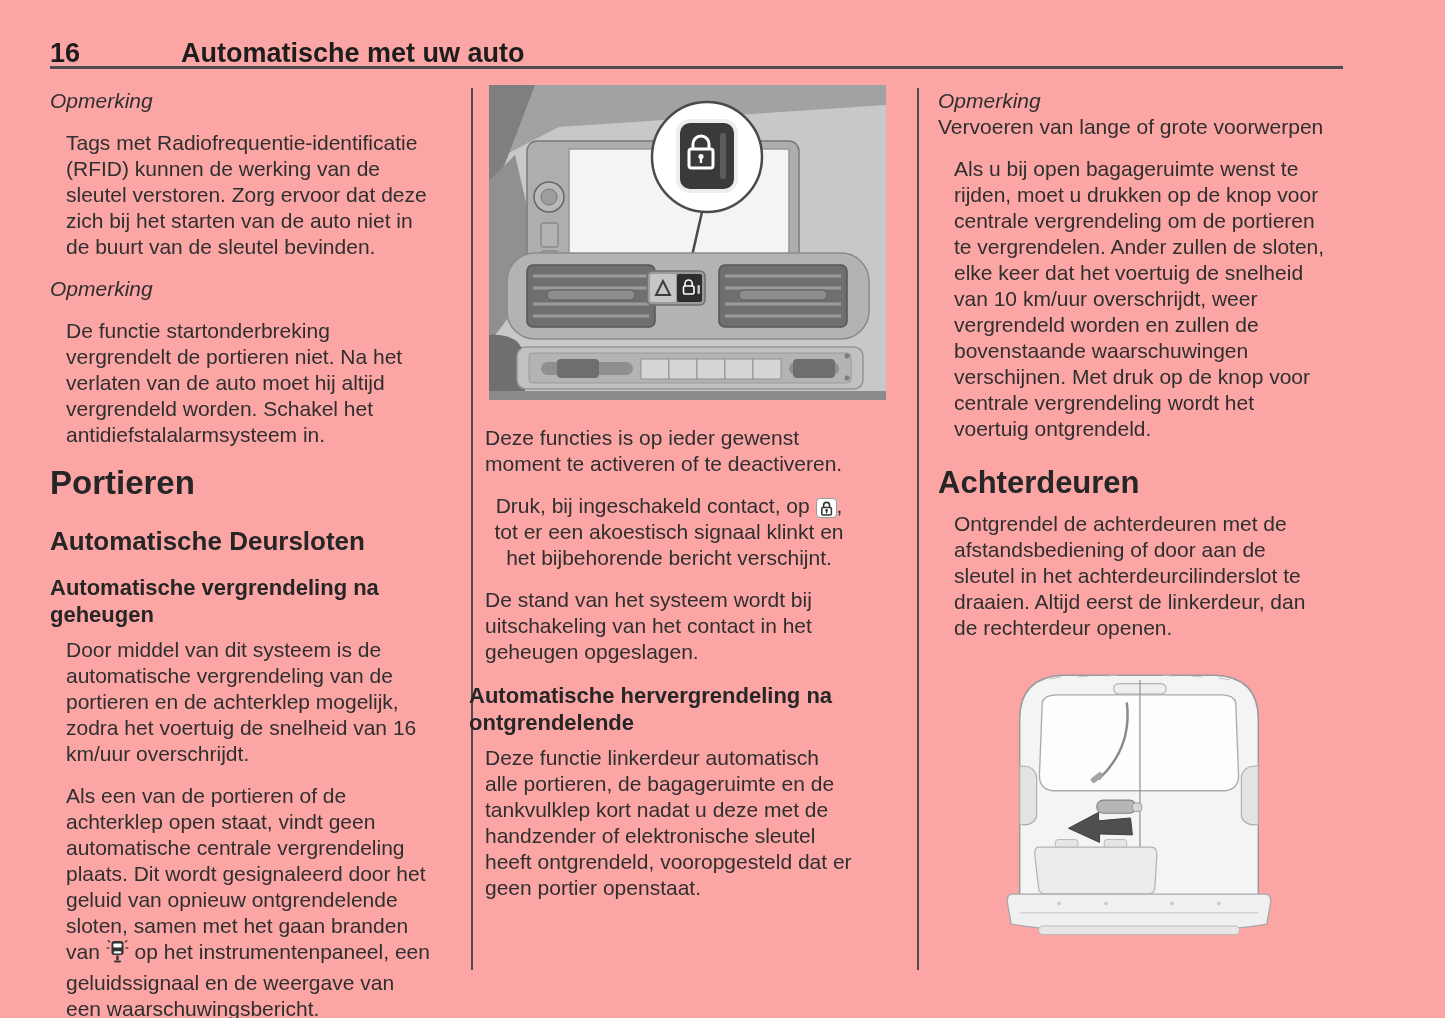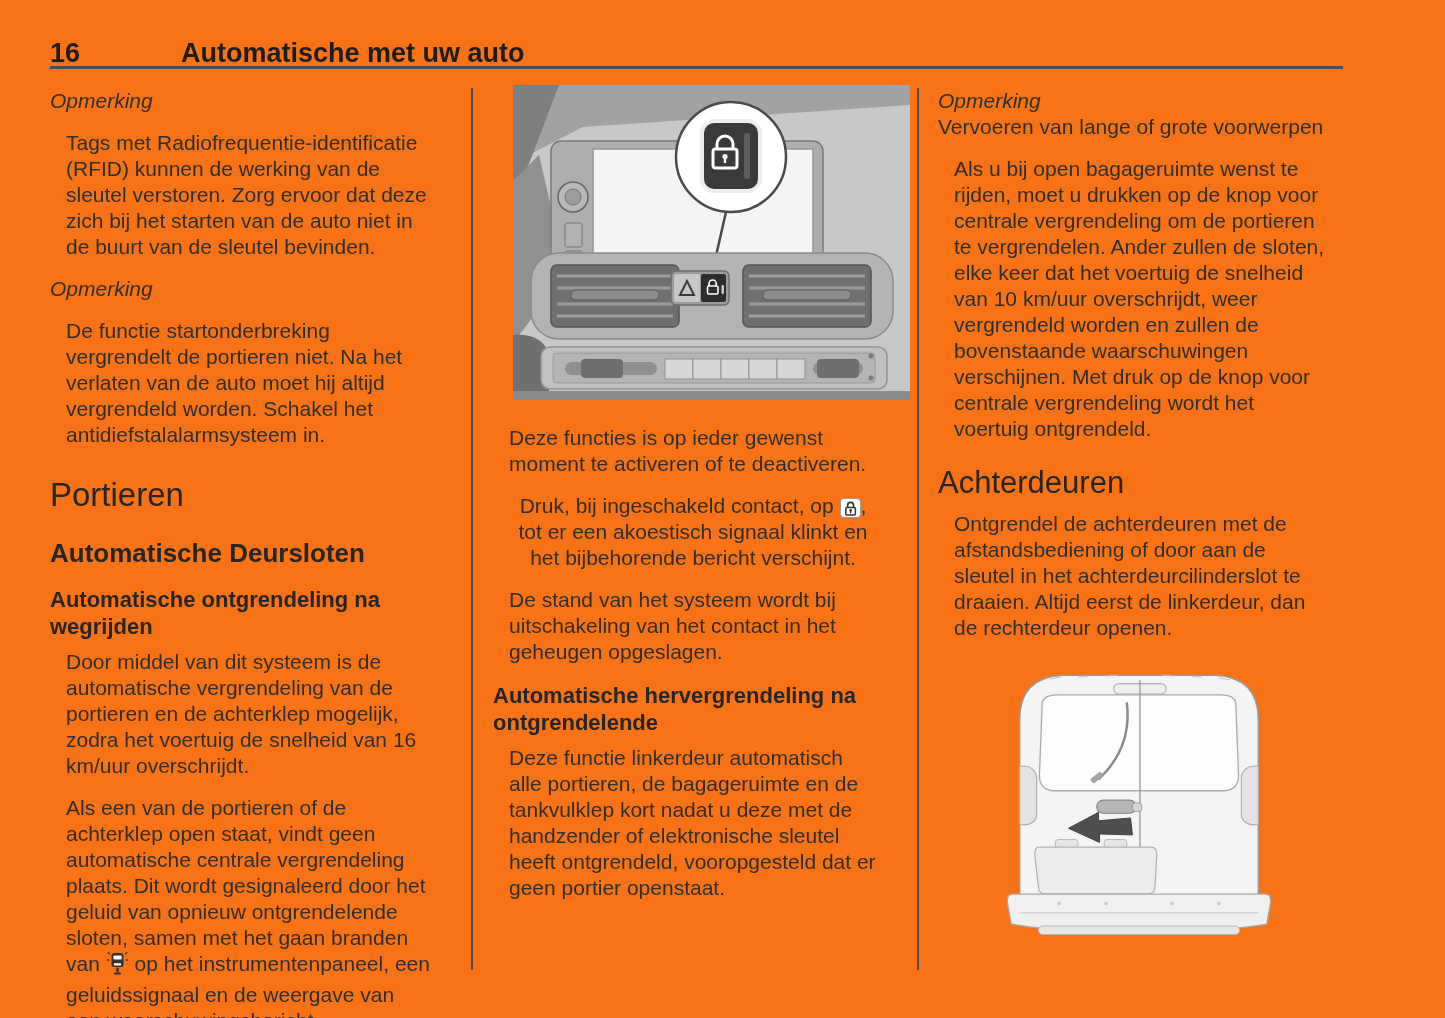--- a/index.html
+++ b/index.html
@@ -1,50 +1,50 @@
 <!DOCTYPE html>
 <html><head>
 <meta charset="utf-8">
 <style>
   html,body{margin:0;padding:0;background:#ffffff;}
   .page{
     position:relative;
     width:1445px;height:1018px;
-    background:#f97316;
+    background:#fca5a5;
     font-family:"Liberation Sans", sans-serif;
     color:#2f2f2f;
     overflow:hidden;
   }
   
   .page-num{
     position:absolute;left:50px;top:38px;
     font-size:27px;font-weight:bold;color:#1d1d1d;
   }
   .chapter-title{
     position:absolute;left:181px;top:38px;
     font-size:27px;font-weight:bold;color:#1d1d1d;
   }
   .header-rule{
     position:absolute;left:50px;top:66px;
     width:1293px;height:3px;background:#4d4d4d;
   }
   
   .col{position:absolute;font-size:21px;line-height:26px;}
   .col-1{left:50px;top:88px;width:398px;}
-  .col-2{left:493px;top:85px;width:400px;}
+  .col-2{left:469px;top:85px;width:400px;}
   .col-3{left:938px;top:88px;width:404px;}
   .vsep{position:absolute;top:88px;width:2px;height:882px;background:#4d4d4d;}
   .vsep-1{left:471px;}
   .vsep-2{left:917px;}
 
   p{margin:16px;}
   .gap-s{margin-top:9px;text-align:center;}
   .gap-m{margin-top:16px;}
 
-  .h-section{font-size:33px;font-weight:normal;color:#262626;margin:28px 0 0 0;line-height:38px;}
+  .h-section{font-size:33px;font-weight:bold;color:#262626;margin:16px 0 0 0;line-height:38px;}
   .h-sub{font-size:26px;font-weight:bold;color:#262626;margin:24px 0 0 0;line-height:31px;}
   .h-subsub{font-size:22px;font-weight:bold;color:#262626;margin:17px 0 0 0;line-height:27px;}
   .after-head{margin-top:9px;}
 
   .note-label{margin:0;font-style:italic;}
   .note-title{margin:0;}
 
   
   .inline-icon{display:inline-block;vertical-align:-5px;}
   .lockbox{
@@ -69,21 +69,21 @@
   <div class="vsep vsep-2"></div>
 
   <div class="col col-1">
     <p class="note-label">Opmerking</p>
     <p>Tags met Radiofrequentie-identificatie (RFID) kunnen de werking van de sleutel verstoren. Zorg ervoor dat deze zich bij het starten van de auto niet in de buurt van de sleutel bevinden.</p>
     <p class="note-label">Opmerking</p>
     <p>De functie startonderbreking vergrendelt de portieren niet. Na het verlaten van de auto moet hij altijd vergrendeld worden. Schakel het antidiefstalalarmsysteem in.</p>
 
     <h1 class="h-section">Portieren</h1>
     <h2 class="h-sub">Automatische Deursloten</h2>
-    <h3 class="h-subsub">Automatische ontgrendeling na wegrijden</h3>
+    <h3 class="h-subsub">Automatische vergrendeling na geheugen</h3>
 
     <p class="after-head">Door middel van dit systeem is de automatische vergrendeling van de portieren en de achterklep mogelijk, zodra het voertuig de snelheid van 16 km/uur overschrijdt.</p>
     <p><span>Als een van de portieren of de achterklep open staat, vindt geen automatische centrale vergrendeling plaats. Dit wordt gesignaleerd door het geluid van opnieuw ontgrendelende sloten, samen met het gaan branden van </span><span class="inline-icon"><svg width="23" height="25" viewBox="0 0 23 25">
             <path d="M5.5 4.5 Q5.5 2 8.5 2 L14.5 2 Q17.5 2 17.5 4.5 L17.5 13.5 Q17.5 16 14.5 16 L8.5 16 Q5.5 16 5.5 13.5 Z" fill="#333"></path>
             <rect x="7.4" y="4.6" width="8.2" height="3.8" rx="1" fill="#fff"></rect>
             <rect x="7.8" y="12.2" width="7.4" height="2.2" rx="0.9" fill="#fff"></rect>
             <line x1="4" y1="3.2" x2="1.8" y2="1.2" stroke="#333" stroke-width="1.3"></line>
             <line x1="19" y1="3.2" x2="21.2" y2="1.2" stroke="#333" stroke-width="1.3"></line>
             <line x1="3.4" y1="9" x2="0.8" y2="9" stroke="#333" stroke-width="1.3"></line>
             <line x1="19.6" y1="9" x2="22.2" y2="9" stroke="#333" stroke-width="1.3"></line>

